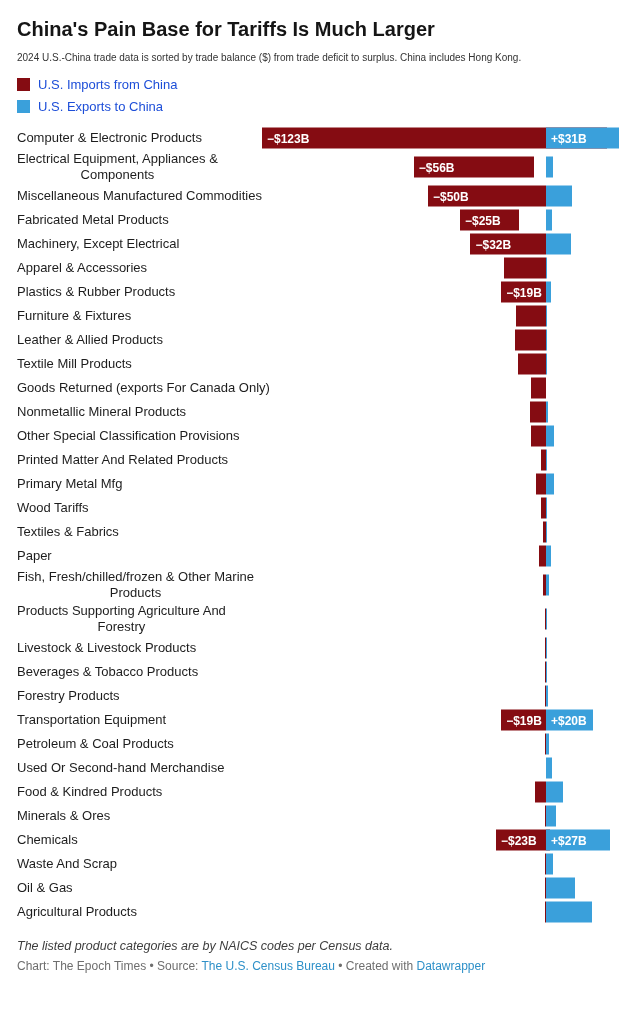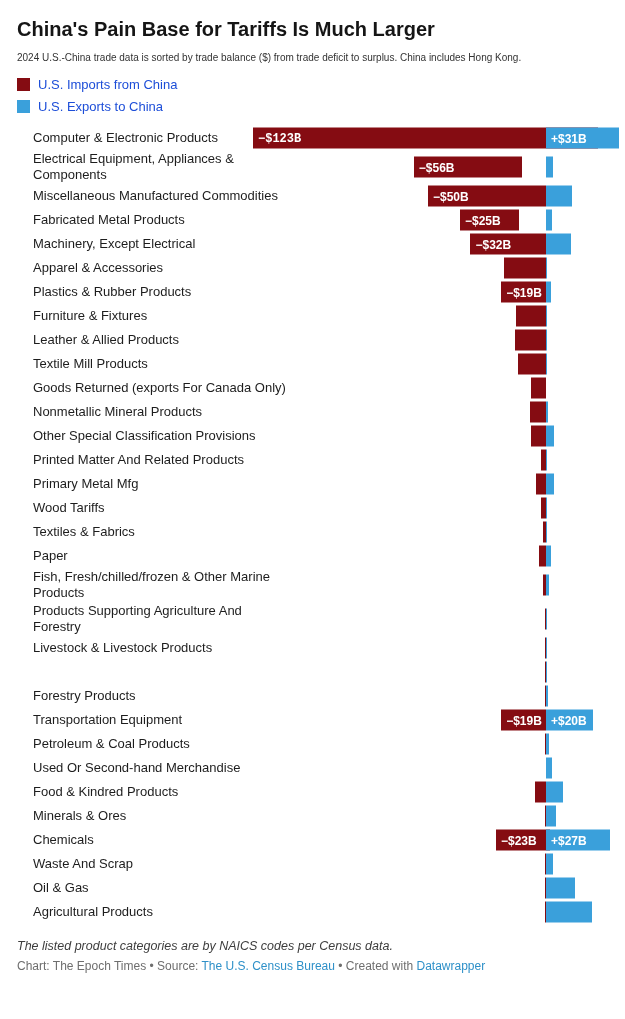--- a/index.html
+++ b/index.html
@@ -21,23 +21,23 @@
     width:598px;margin:0 0 12px 0;
   }
   .legend{margin:2px 0 13px 0;}
   .legend-item{display:flex;align-items:center;height:14px;margin-bottom:8px;}
   .swatch{width:13px;height:13px;margin-right:8px;flex:0 0 auto;}
   .legend-label{font-size:13px;color:#1d4ed8;}
   .chart{position:relative;width:600px;}
   .row{position:relative;height:24px;}
   .row.tall{height:34px;}
   .cat{
-    position:absolute;left:16px;top:50%;transform:translateY(-50%);
+    position:absolute;left:0;top:50%;transform:translateY(-50%);
     font-size:13px;line-height:16px;color:#1d1d1d;
-    white-space:pre-line;max-width:300px;
+    white-space:pre-line;max-width:300px;text-align:center;
   }
   .bar{position:absolute;top:50%;transform:translateY(-50%);height:21px;}
   .bar.imp{background:#850c12;}
   .bar.exp{background:#3aa0db;}
   .blab{
     position:absolute;left:5px;top:50%;transform:translateY(-50%);
     color:#ffffff;font-size:12px;font-weight:700;white-space:nowrap;
   }
   .footer{margin-top:15px;}
   .note{font-size:12.5px;font-style:italic;color:#3d3d3d;margin:0 0 6px 0;}
@@ -60,31 +60,31 @@
     </div>
     <div class="legend-item">
       <span class="swatch" style="background:#3aa0db"></span>
       <span class="legend-label">U.S. Exports to China</span>
     </div>
   </div>
 
   <div class="chart">
       <div class="row">
         <div class="cat">Computer &amp; Electronic Products</div>
-        <div class="bar imp" style="width: 345px; left: 236px; font-family: Liberation Mono, monospace;">
+        <div class="bar imp" style="width: 345px; left: 245px;">
           <span class="blab">−$123B</span>
         </div>
         <div class="bar exp" style="width: 73.16px; left: 529px;">
           <span class="blab">+$31B</span>
         </div>
       </div>
       <div class="row tall">
         <div class="cat">Electrical Equipment, Appliances &amp;
 Components</div>
-        <div class="bar imp" style="width: 108px; left: 396.84px;">
+        <div class="bar imp" style="width: 108px; left: 396.84px; padding-left: 12px;">
           <span class="blab">−$56B</span>
         </div>
         <div class="bar exp" style="width: 7.08px; left: 529px;"></div>
       </div>
       <div class="row">
         <div class="cat">Miscellaneous Manufactured Commodities</div>
         <div class="bar imp" style="width: 118px; left: 411px;">
           <span class="blab">−$50B</span>
         </div>
         <div class="bar exp" style="width: 25.96px; left: 529px;"></div>
@@ -180,20 +180,21 @@
 Forestry</div>
         <div class="bar imp" style="width: 0.8px; left: 528.2px;"></div>
         <div class="bar exp" style="width: 0.8px; left: 529px;"></div>
       </div>
       <div class="row">
         <div class="cat">Livestock &amp; Livestock Products</div>
         <div class="bar imp" style="width: 0.8px; left: 528.2px;"></div>
         <div class="bar exp" style="width: 0.8px; left: 529px;"></div>
       </div>
       <div class="row">
+        <div class="cat">Beverages &amp; Tobacco Products</div>
         <div class="bar imp" style="width: 0.8px; left: 528.2px;"></div>
         <div class="bar exp" style="width: 0.8px; left: 529px;"></div>
       </div>
       <div class="row">
         <div class="cat">Forestry Products</div>
         <div class="bar imp" style="width: 0.8px; left: 528.2px;"></div>
         <div class="bar exp" style="width: 2.36px; left: 529px;"></div>
       </div>
       <div class="row">
         <div class="cat">Transportation Equipment</div>

